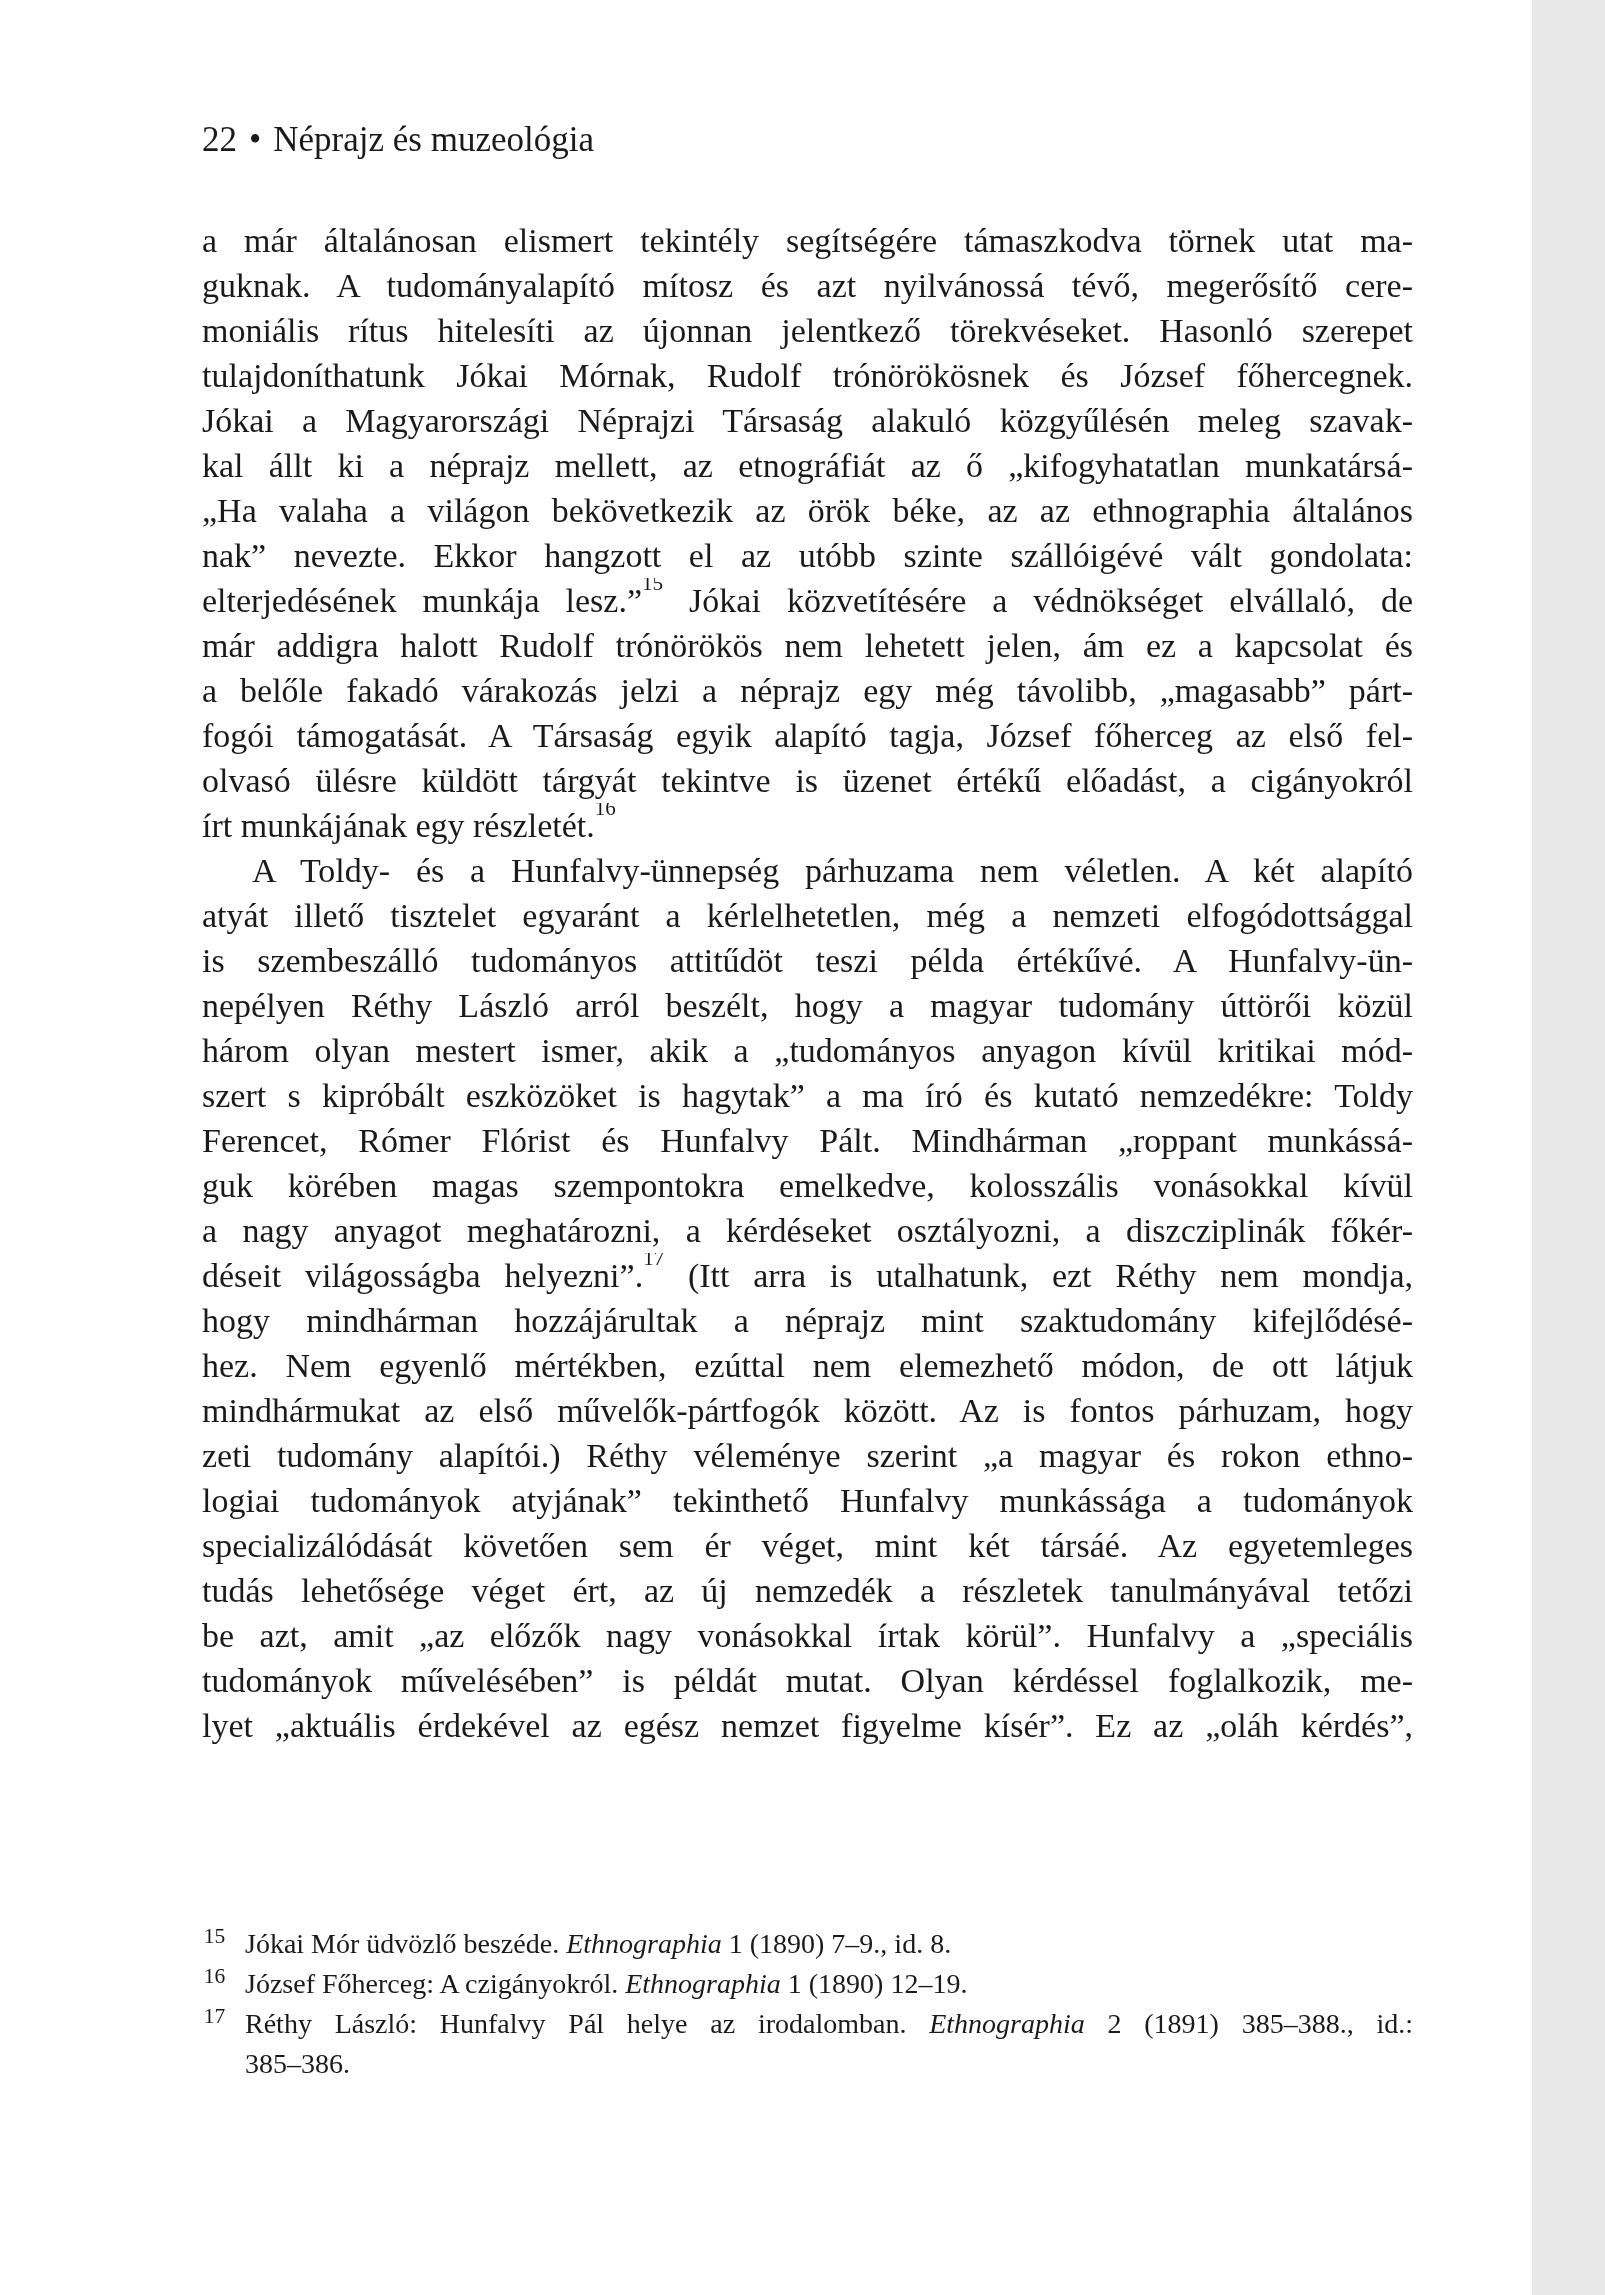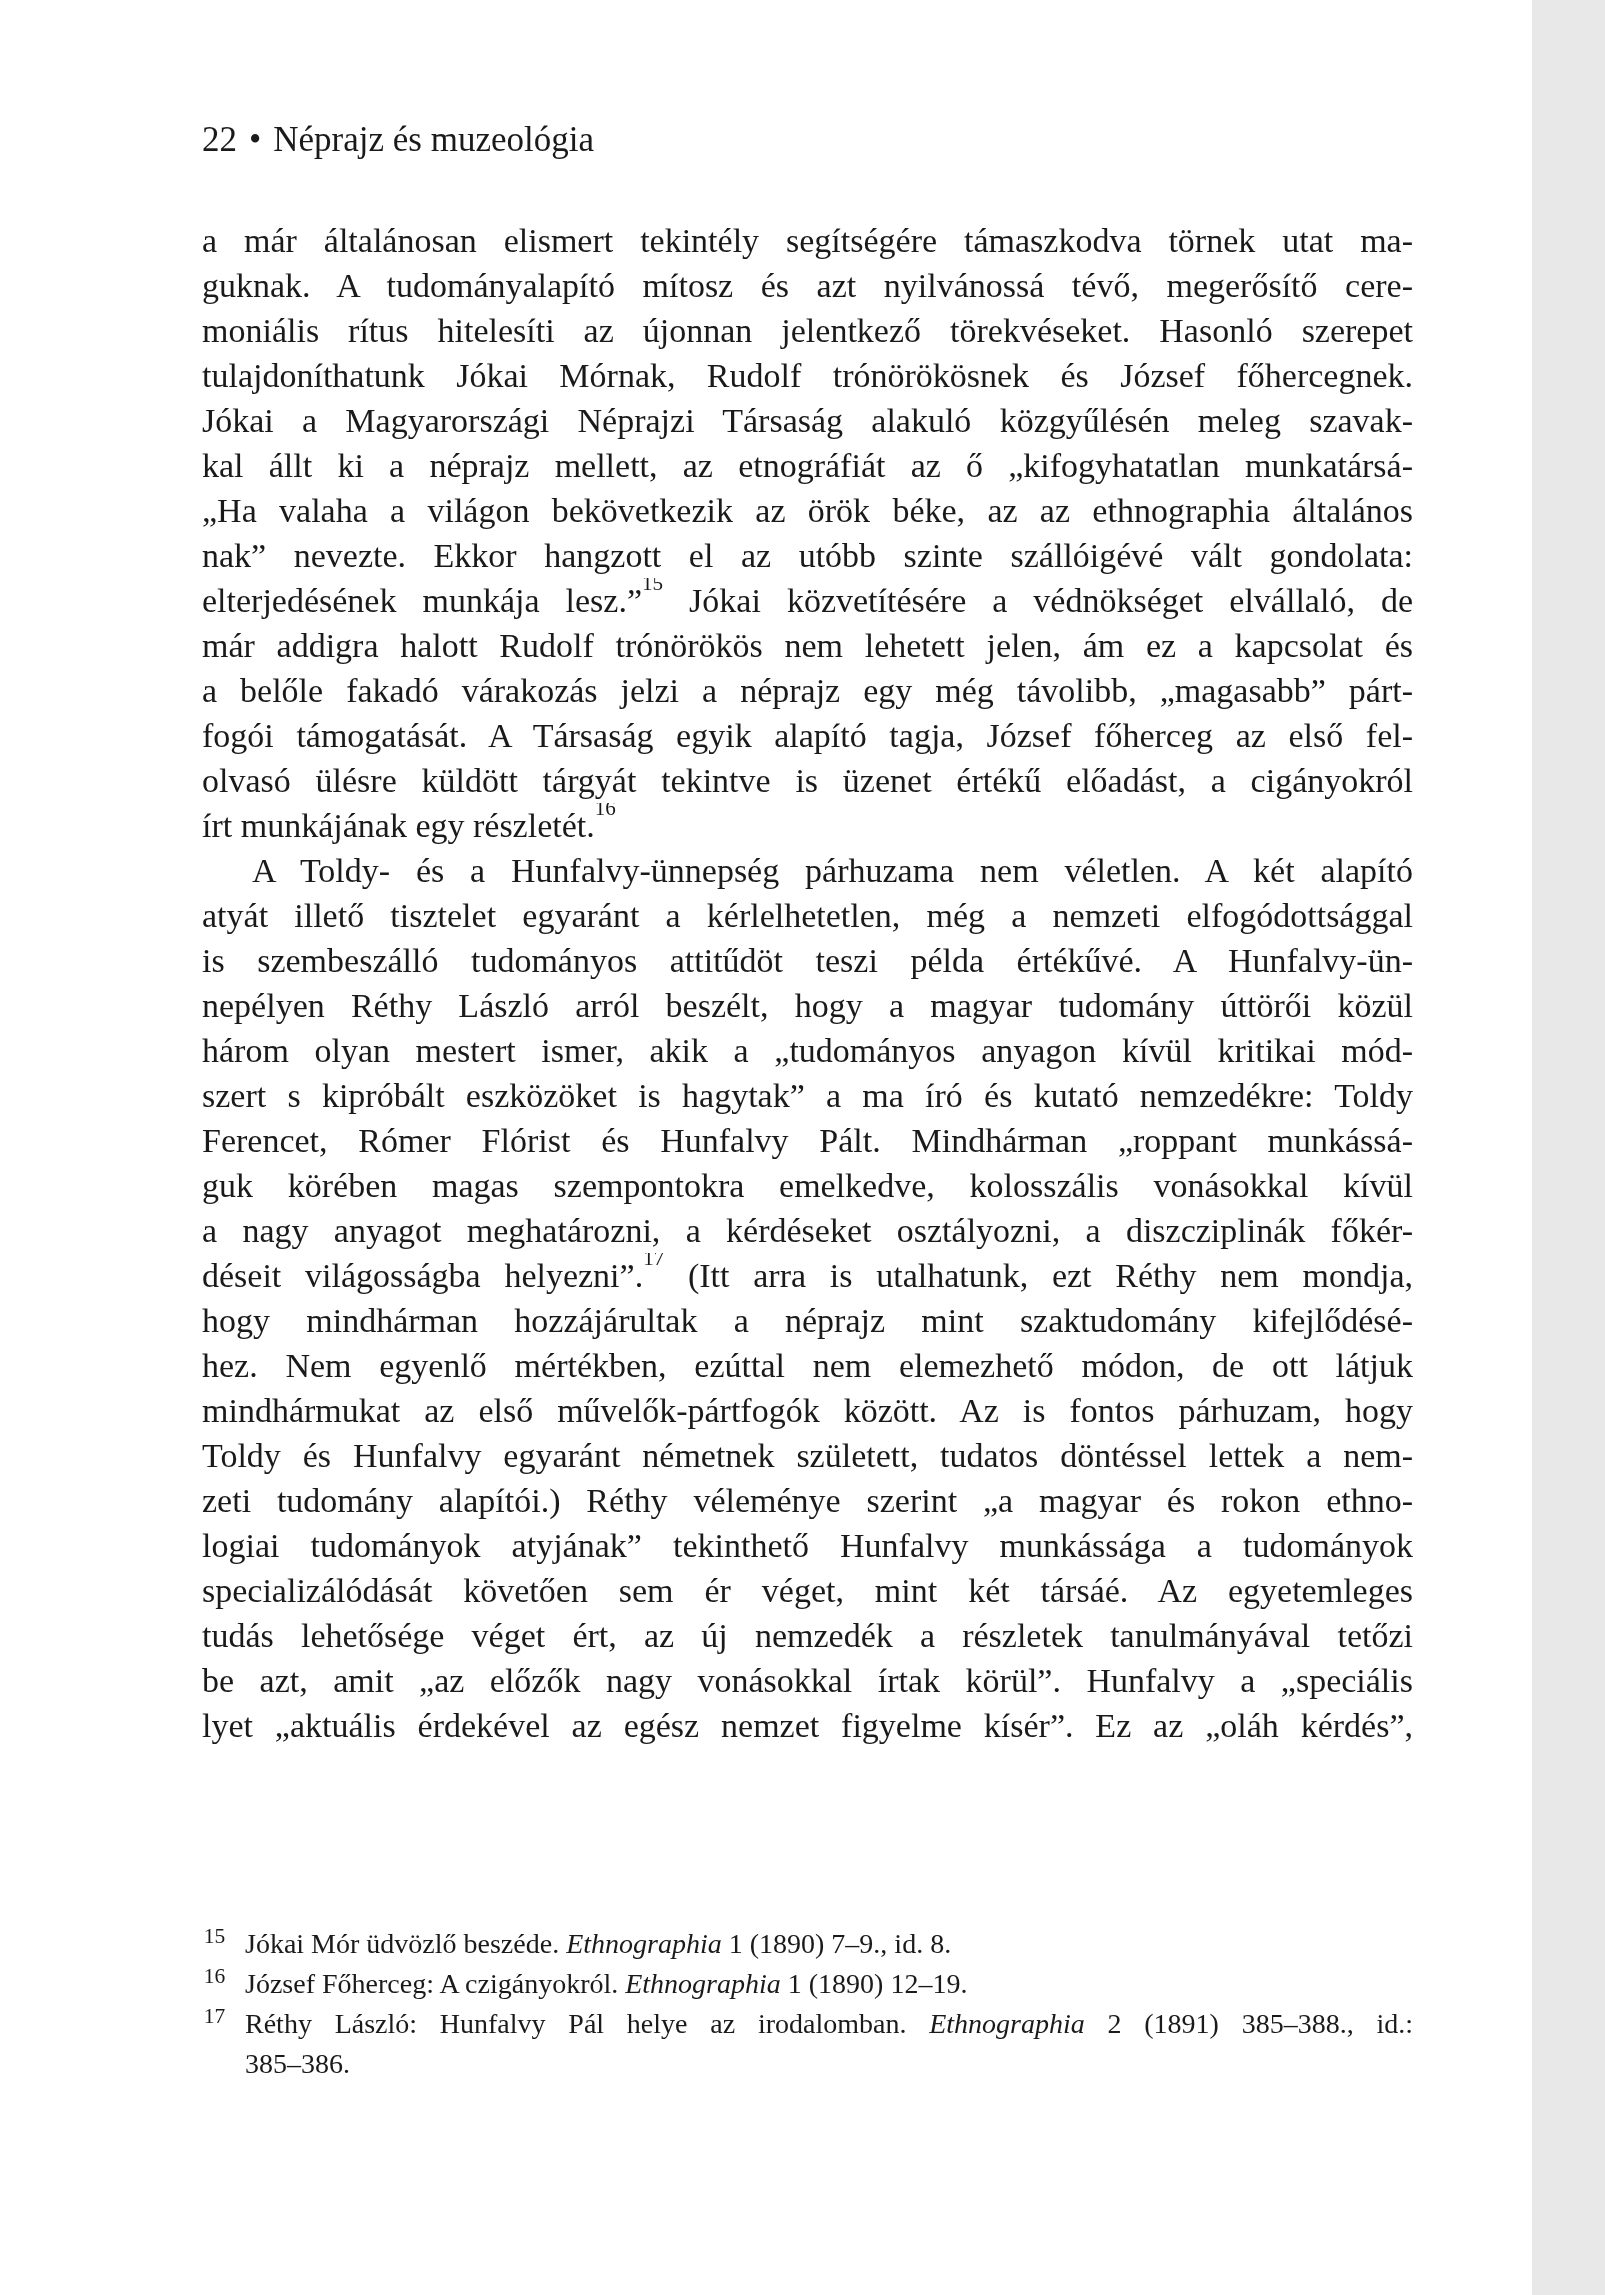--- a/index.html
+++ b/index.html
@@ -95,26 +95,26 @@
     <div class="line">nepélyen Réthy László arról beszélt, hogy a magyar tudomány úttörői közül</div>
     <div class="line">három olyan mestert ismer, akik a „tudományos anyagon kívül kritikai mód-</div>
     <div class="line">szert s kipróbált eszközöket is hagytak” a ma író és kutató nemzedékre: Toldy</div>
     <div class="line">Ferencet, Rómer Flórist és Hunfalvy Pált. Mindhárman „roppant munkássá-</div>
     <div class="line">guk körében magas szempontokra emelkedve, kolosszális vonásokkal kívül</div>
     <div class="line">a nagy anyagot meghatározni, a kérdéseket osztályozni, a diszcziplinák főkér-</div>
     <div class="line"><span>déseit világosságba helyezni”.</span><sup class="fnref">17</sup><span> (Itt arra is utalhatunk, ezt Réthy nem mondja,</span></div>
     <div class="line">hogy mindhárman hozzájárultak a néprajz mint szaktudomány kifejlődésé-</div>
     <div class="line">hez. Nem egyenlő mértékben, ezúttal nem elemezhető módon, de ott látjuk</div>
     <div class="line">mindhármukat az első művelők-pártfogók között. Az is fontos párhuzam, hogy</div>
-    <div class="line">Toldy és Hunfalvy egyaránt németnek született, tudatos döntéssel lettek a nem-</div>
     <div class="line">zeti tudomány alapítói.) Réthy véleménye szerint „a magyar és rokon ethno-</div>
     <div class="line">logiai tudományok atyjának” tekinthető Hunfalvy munkássága a tudományok</div>
     <div class="line">specializálódását követően sem ér véget, mint két társáé. Az egyetemleges</div>
     <div class="line">tudás lehetősége véget ért, az új nemzedék a részletek tanulmányával tetőzi</div>
     <div class="line">be azt, amit „az előzők nagy vonásokkal írtak körül”. Hunfalvy a „speciális</div>
+    <div class="line">tudományok művelésében” is példát mutat. Olyan kérdéssel foglalkozik, me-</div>
     <div class="line">lyet „aktuális érdekével az egész nemzet figyelme kísér”. Ez az „oláh kérdés”,</div>
   </div>
 
   <div class="footnotes">
 
     <div class="footnote">
       <span class="fn-num">15</span>
       <div class="fn-line"><span>Jókai Mór üdvözlő beszéde. </span><i class="journal">Ethnographia</i><span> 1 (1890) 7–9., id. 8.</span></div>
     </div>
 

